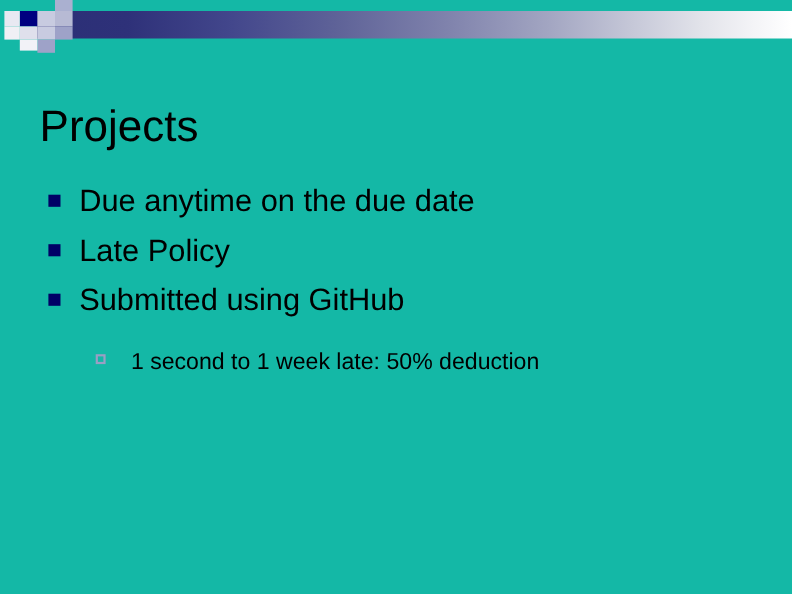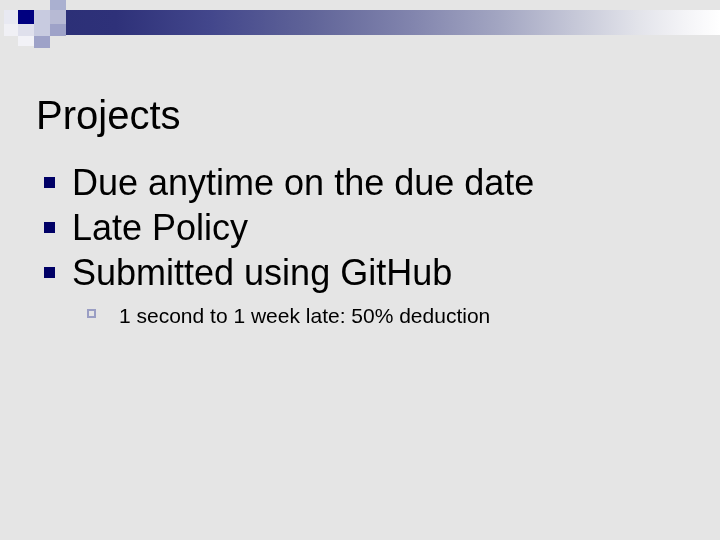--- a/index.html
+++ b/index.html
@@ -14,21 +14,21 @@
     overflow: hidden;
     position: relative;
   }
 
   .slide {
     position: absolute;
     left: 0;
     top: 0;
     width: 720px;
     height: 540px;
-    background: #e5e5e5;
+    background: #14b8a6;
   }
 
   
   .banner {
     position: absolute;
     left: 0;
     top: 0;
     width: 720px;
     height: 52px;
   }
@@ -74,21 +74,21 @@
   .body-block {
     position: absolute;
     left: 36px;
     top: 160px;
     width: 650px;
   }
 
   .lvl1 {
     position: relative;
     padding-left: 36px;
-    font-size: 36px;
+    font-size: 28px;
     line-height: 45px;
     color: #000000;
     white-space: nowrap;
   }
 
   .lvl1 .bullet {
     position: absolute;
     left: 8px;
     top: 17px;
     width: 11px;
@@ -96,21 +96,21 @@
     background: #000066;
   }
 
   .lvl2 {
     position: relative;
     padding-left: 83px;
     font-size: 21px;
     line-height: 38px;
     color: #000000;
     white-space: nowrap;
-    margin-top: 2px;
+    margin-top: 15px;
   }
 
   .lvl2 .bullet-hollow {
     position: absolute;
     left: 51px;
     top: 12px;
     width: 9px;
     height: 9px;
     border: 2px solid #9a9ec4;
     background: transparent;

